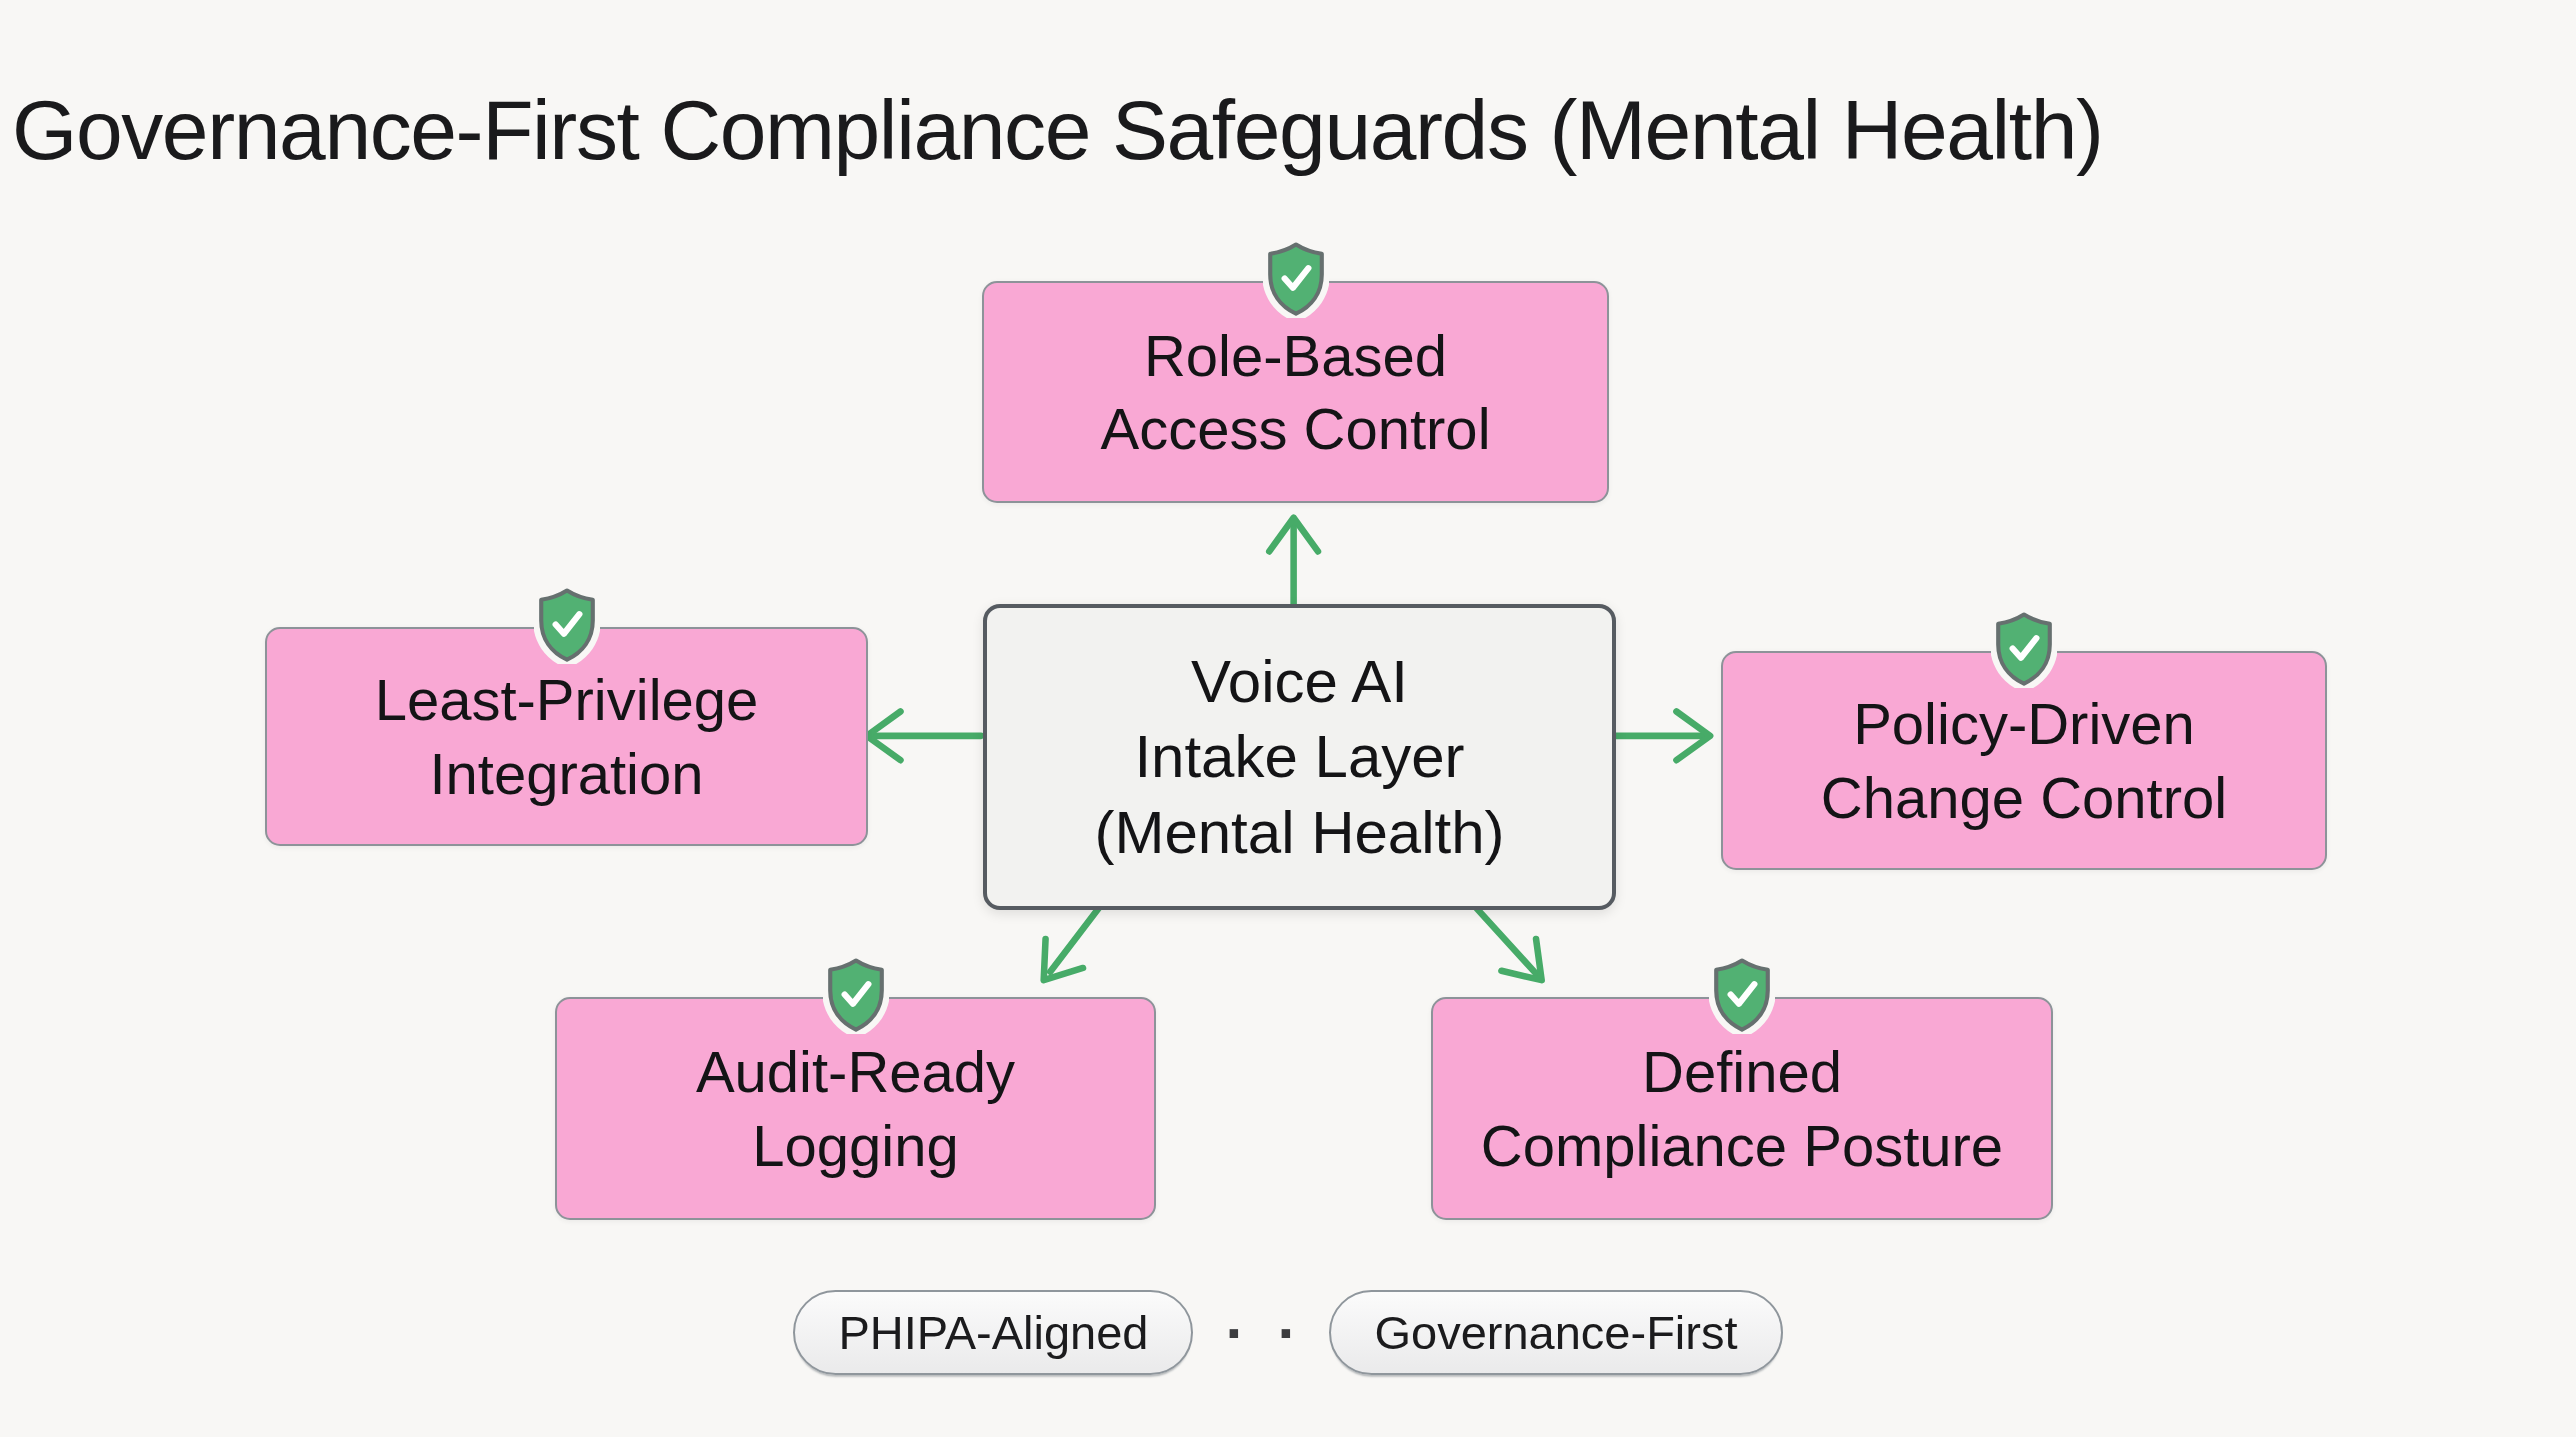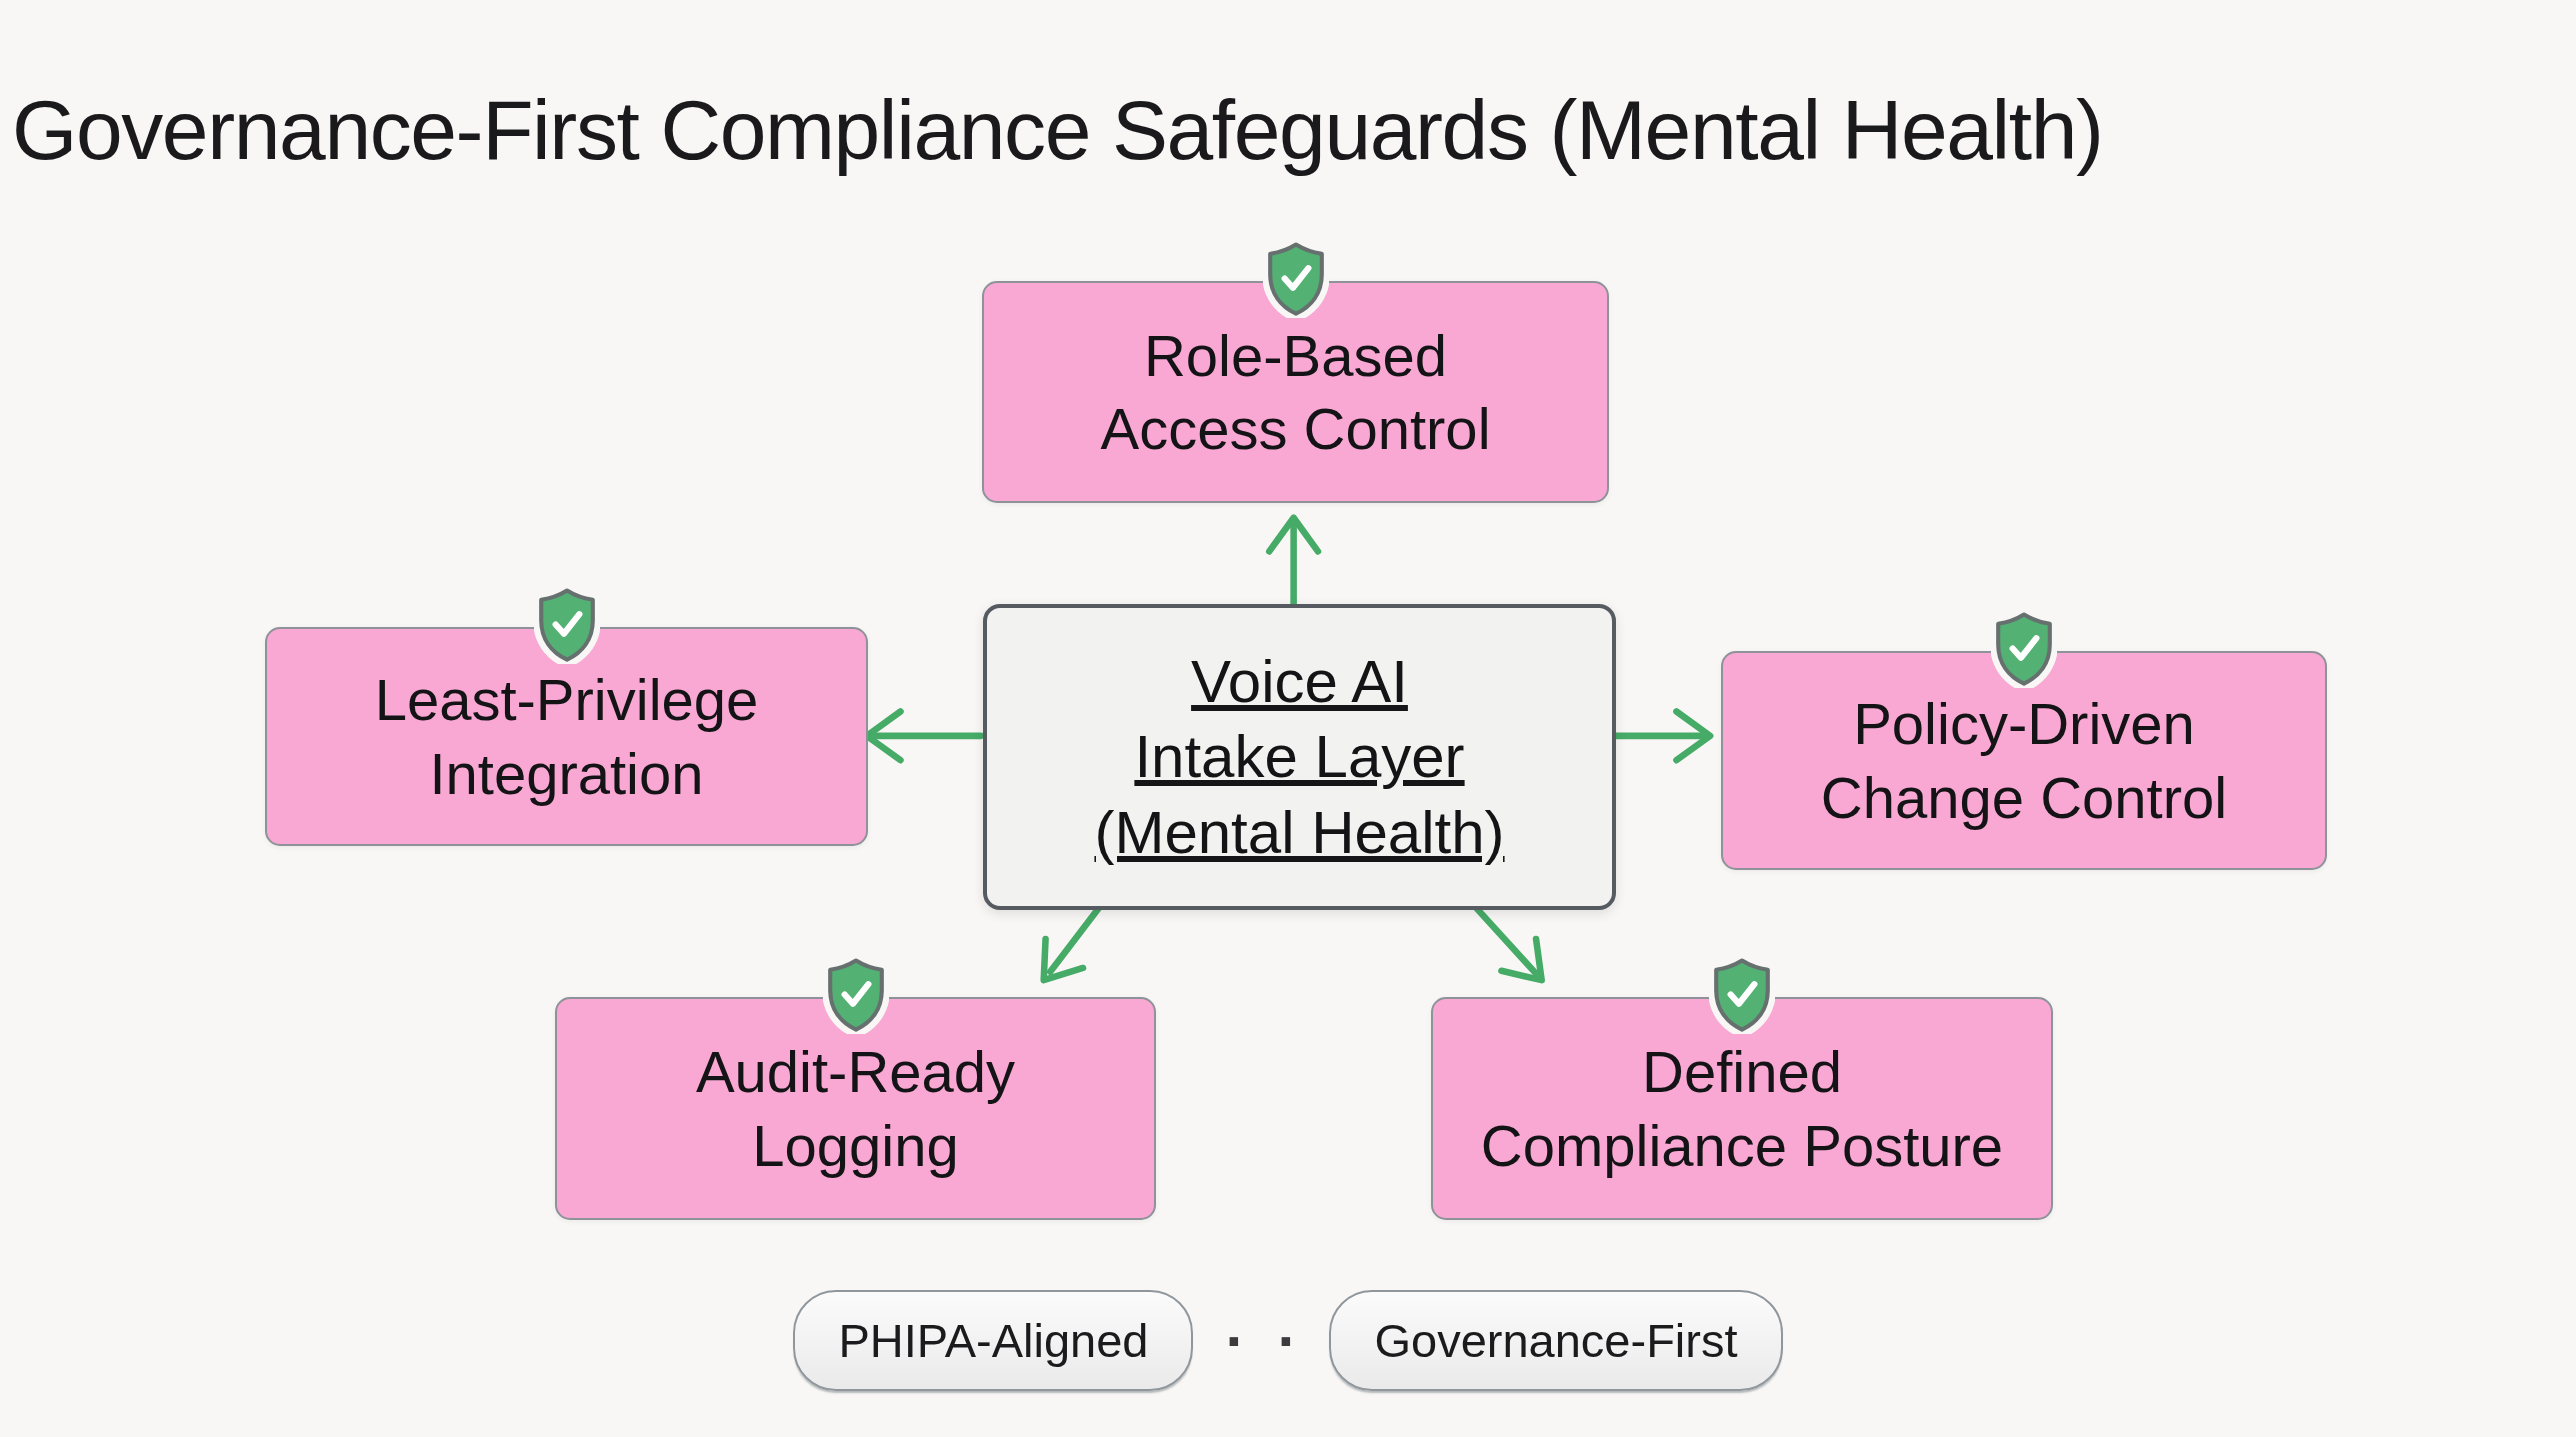--- a/index.html
+++ b/index.html
@@ -39,41 +39,40 @@
     line-height:1.26;
     text-align:center;
     white-space:pre-line;
     color:#141416;
   }
   .center-node{
     background:#f2f2f0;
     border:4.7px solid #565b61;
     border-radius:17px;
     box-shadow:0 3.7px 11.2px rgba(0,0,0,0.10);
-    text-decoration:underline;
   }
   .center-node .node-label{font-size:60px;}
   .shield{
     position:absolute;
     top:-44px;left:50%;
     transform:translateX(-50%);
     width:66px;height:79px;
     display:block;
   }
   .shield svg{width:100%;height:100%;display:block;}
   .badges{
     position:absolute;
     top:1290px;left:0;width:100%;
     display:flex;align-items:center;justify-content:center;
     gap:32px;
   }
   .badge{
     height:81px;
     display:flex;align-items:center;
-    padding:8px 43px;
+    padding:0 43px;
     border:2.8px solid #8f969c;
     border-radius:43px;
     background:linear-gradient(#fbfbfb,#eaeaeb);
     box-shadow:0 3.7px 1.9px -1.9px rgba(100,108,116,0.45);
     font-size:47px;
     font-weight:500;
     color:#1b1b1d;
   }
   .dot{
     font-size:60px;

